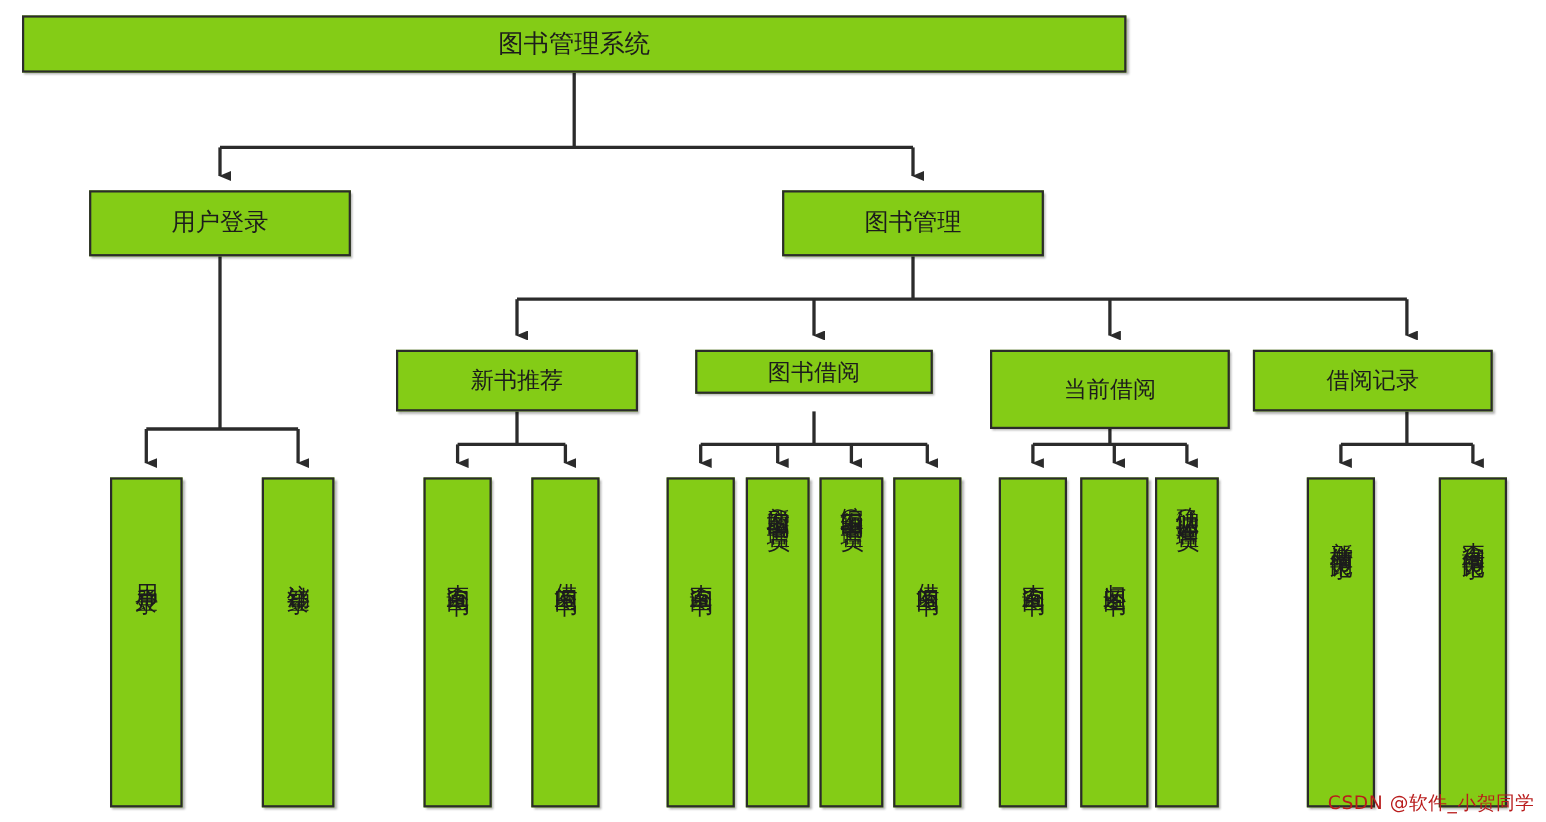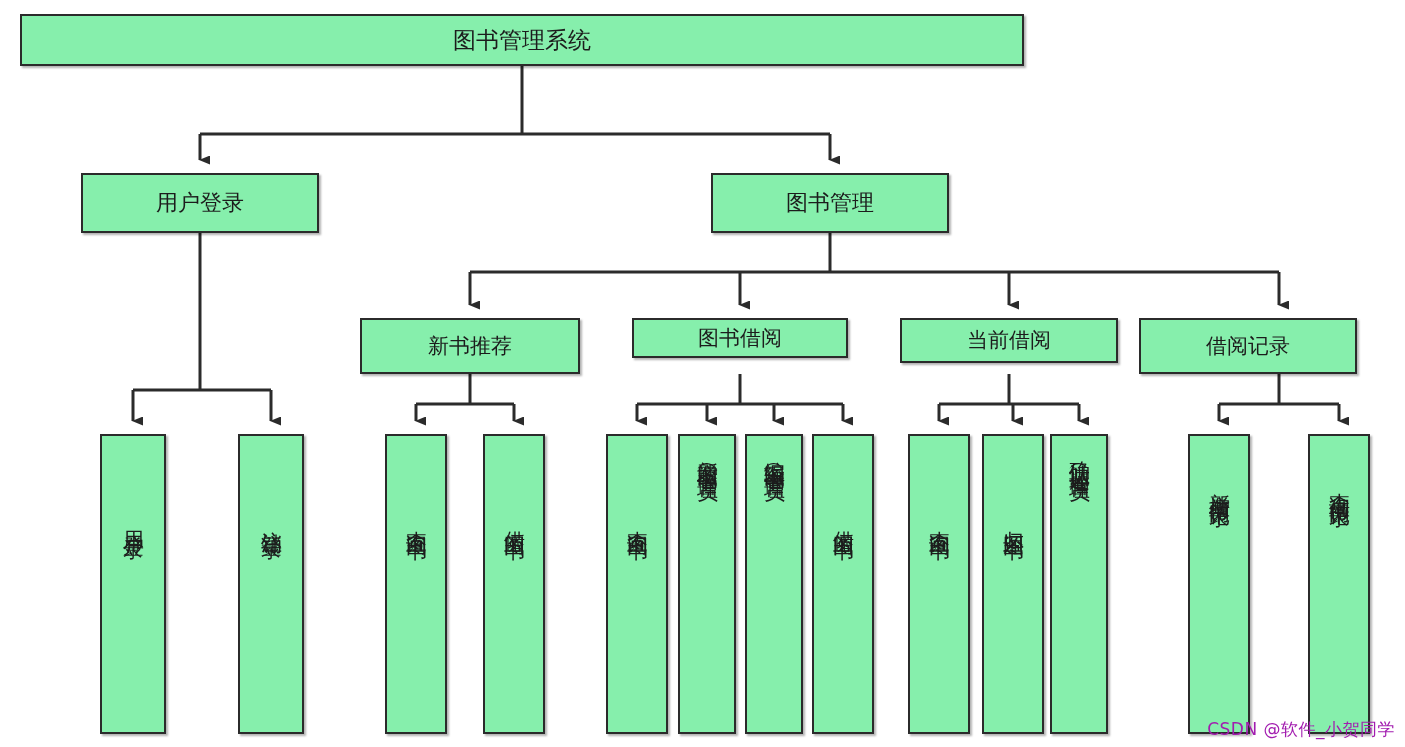--- a/index.html
+++ b/index.html
@@ -22,21 +22,21 @@
   svg#tree-svg {
     position: absolute;
     left: 0;
     top: 0;
     width: 1405px;
     height: 747px;
   }
   .node-box {
     position: absolute;
     box-sizing: border-box;
-    background: #86efac;
+    background: #84cc16;
     border: 2px solid #2b2b2b;
     box-shadow: 2px 2px 2px rgba(0,0,0,0.30);
     display: flex;
     align-items: center;
     justify-content: center;
     color: #1c1c1c;
   }
   .node-label {
     font-family: "DejaVu Sans", "Liberation Sans", sans-serif;
     white-space: nowrap;
@@ -61,21 +61,21 @@
   }
   .leaf-box.short .node-label { padding-top: 78px; }
   .leaf-box.mid .node-label   { padding-top: 40px; }
   .leaf-box.long .node-label  { padding-top: 8px; }
   #watermark {
     position: absolute;
     right: 10px;
     bottom: 6px;
     font-family: "DejaVu Sans", "Liberation Sans", sans-serif;
     font-size: 17px;
-    color: #a21caf;
+    color: #b91c1c;
     white-space: nowrap;
     letter-spacing: 0.5px;
   }
 </style>
 </head>
 <body>
 
 <div id="diagram-root">
 
   <svg id="tree-svg" viewBox="0 0 1405 747" xmlns="http://www.w3.org/2000/svg">
@@ -138,21 +138,21 @@
   <div class="node-box level-1" style="left:711px; top:173px; width:238px; height:60px;">
     <span class="node-label">图书管理</span>
   </div>
 
   <div class="node-box level-2" style="left:360px; top:318px; width:220px; height:56px;">
     <span class="node-label">新书推荐</span>
   </div>
   <div class="node-box level-2" style="left:632px; top:318px; width:216px; height:40px;">
     <span class="node-label">图书借阅</span>
   </div>
-  <div class="node-box level-2" style="left:900px; top:318px; width:218px; height:45px;">
+  <div class="node-box level-2" style="left:900px; top:318px; width:218px; height:72px;">
     <span class="node-label">当前借阅</span>
   </div>
   <div class="node-box level-2" style="left:1139px; top:318px; width:218px; height:56px;">
     <span class="node-label">借阅记录</span>
   </div>
 
   <div class="node-box leaf-box short" style="left:100px; top:434px; width:66px; height:300px;">
     <span class="node-label">用户登录</span>
   </div>
   <div class="node-box leaf-box short" style="left:238px; top:434px; width:66px; height:300px;">

